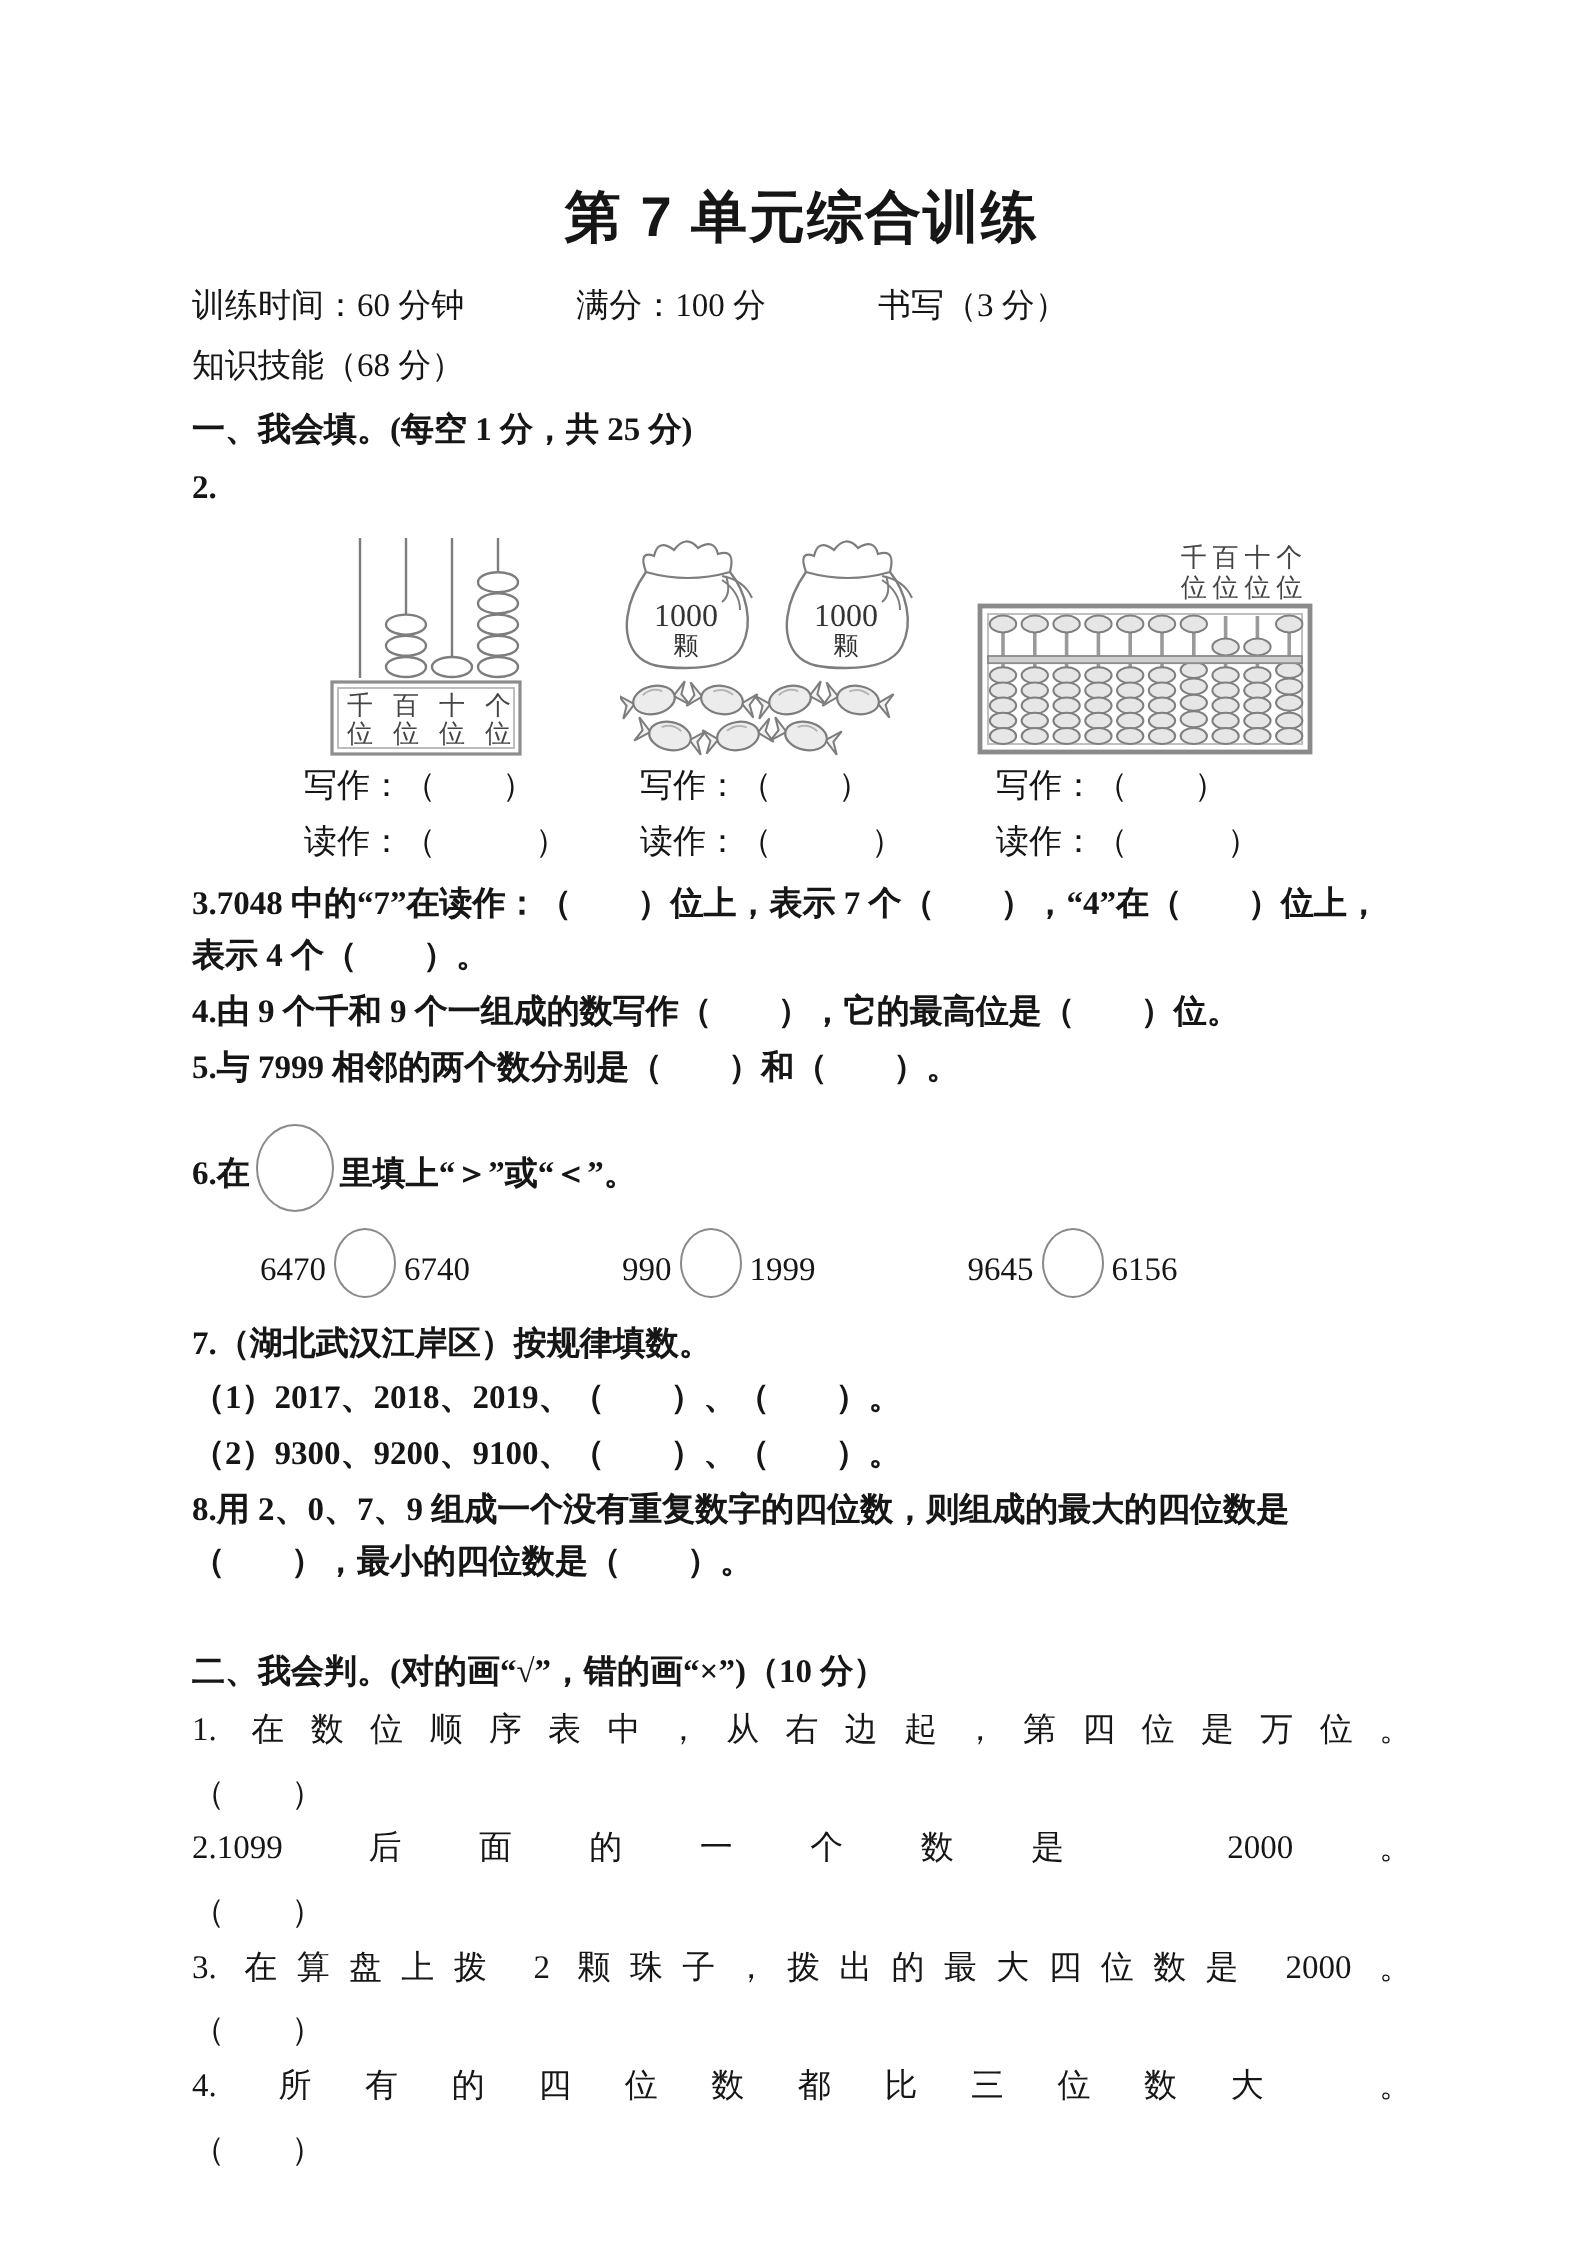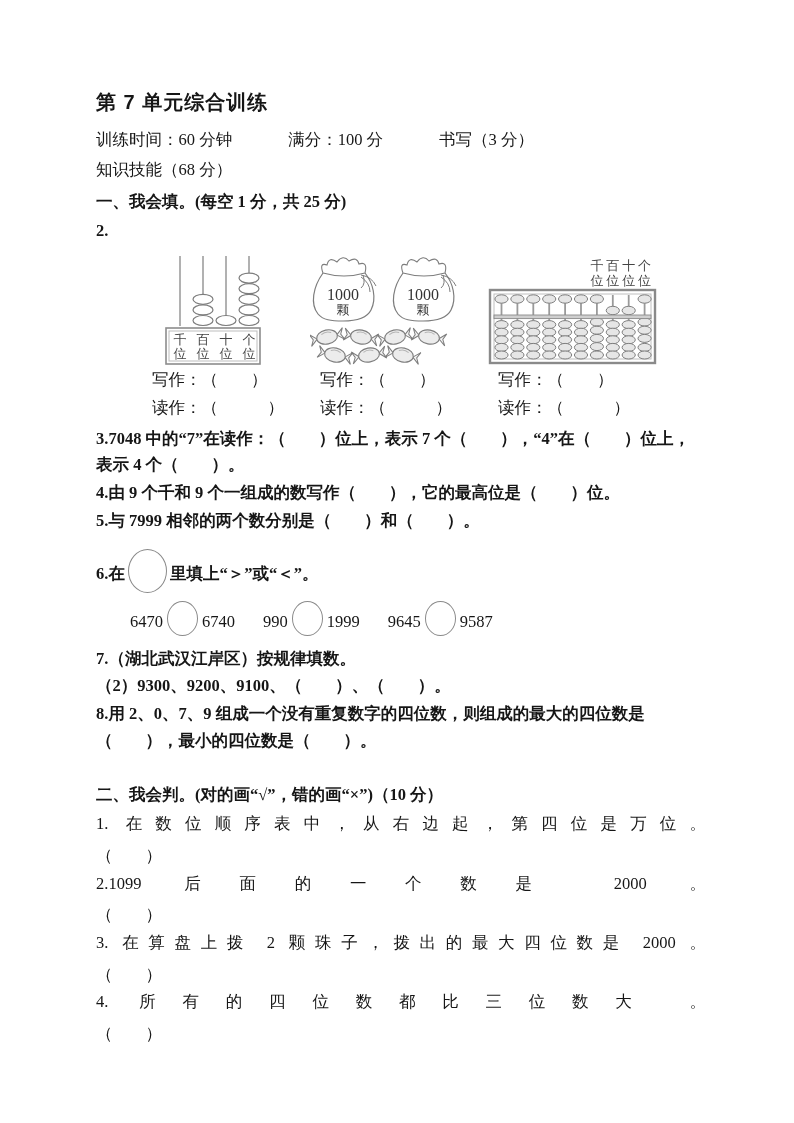--- a/index.html
+++ b/index.html
@@ -3,36 +3,36 @@
 <meta charset="utf-8">
 <style>
   html,body{margin:0;padding:0;}
   body{
     width:794px;height:1123px;background:#ffffff;color:#161616;
     font-family:"Liberation Serif","DejaVu Serif",serif;
     font-size:16.5px;line-height:1.62;overflow:hidden;
   }
   .page{box-sizing:border-box;width:794px;height:1123px;padding:86px 88px 0 96px;}
   .title{font-family:"Liberation Sans","DejaVu Sans",sans-serif;font-weight:bold;
-         font-size:20px;margin:0 0 9px 0;letter-spacing:1px;}
+         font-size:28px;text-align:center;margin:0 0 9px 0;letter-spacing:1px;}
   .meta{display:flex;gap:56px;margin-bottom:3px;white-space:nowrap;}
   .subtitle{margin-bottom:5px;}
   .line{margin:1px 0;font-weight:bold;}
   .sec-heading{margin:2px 0;}
   
   .figure-row{display:flex;align-items:flex-end;gap:26px;margin:2px 0 4px 46px;}
   .fig-col{display:flex;flex-direction:column;}
   .fig{height:120px;display:flex;align-items:flex-end;justify-content:center;}
   .fig-label{margin-top:1px;padding-left:10px;white-space:nowrap;}
   svg text{font-family:"Liberation Serif","DejaVu Serif",serif;}
   
   .circle{display:inline-block;width:29px;height:33px;border:1.2px solid #8a8a8a;
           border-radius:50%;vertical-align:-9px;margin:0 4px;}
   .circle.big{width:37px;height:42px;vertical-align:-14px;margin:0 3px;}
-  .cmp-row{display:flex;gap:28px;padding-left:34px;margin:8px 0 10px 0;white-space:nowrap;text-align:center;}
+  .cmp-row{display:flex;gap:76px;padding-left:34px;margin:8px 0 10px 0;white-space:nowrap;text-align:center;}
   .indent-q6{margin-top:14px;}
   .q7-block{margin-top:0;}
   
   .judge{margin-top:28px;}
   .jline{text-align:justify;text-align-last:justify;margin-top:1px;}
   .jans{margin-top:5px;}
 </style>
 </head>
 <body>
 
@@ -242,25 +242,26 @@
   <div class="line">4.由 9 个千和 9 个一组成的数写作（　　），它的最高位是（　　）位。</div>
   <div class="line">5.与 7999 相邻的两个数分别是（　　）和（　　）。</div>
 
   <div class="line indent-q6">
     <span>6.在</span><span class="circle big"></span><span>里填上“＞”或“＜”。</span>
   </div>
 
   <div class="cmp-row">
     <span class="cmp-item"><span>6470</span><span class="circle"></span><span>6740</span></span>
     <span class="cmp-item"><span>990</span><span class="circle"></span><span>1999</span></span>
-    <span class="cmp-item"><span>9645</span><span class="circle"></span><span>9587</span></span>
+    <span class="cmp-item"><span>9645</span><span class="circle"></span><span>6156</span></span>
   </div>
 
   <div class="q7-block">
     <div class="line">7.（湖北武汉江岸区）按规律填数。</div>
+    <div class="line">（1）2017、2018、2019、（　　）、（　　）。</div>
     <div class="line">（2）9300、9200、9100、（　　）、（　　）。</div>
   </div>
 
   <div class="line">8.用 2、0、7、9 组成一个没有重复数字的四位数，则组成的最大的四位数是（　　），最小的四位数是（　　）。</div>
 
   <div class="judge">
     <div class="line sec-heading">二、我会判。(对的画“√”，错的画“×”)（10 分）</div>
 
     <div class="jline">1. 在数位顺序表中，从右边起，第四位是万位。</div>
     <div class="jans">（　　）</div>

